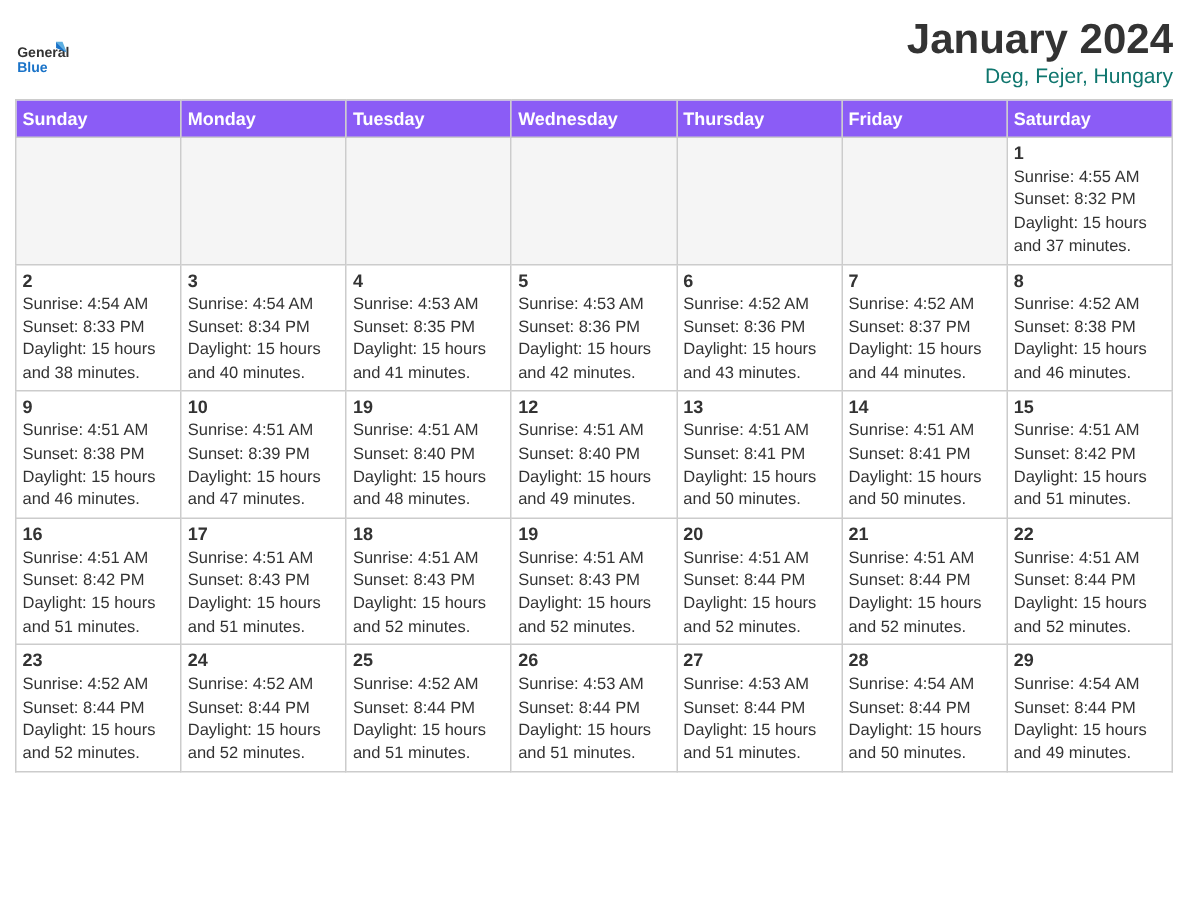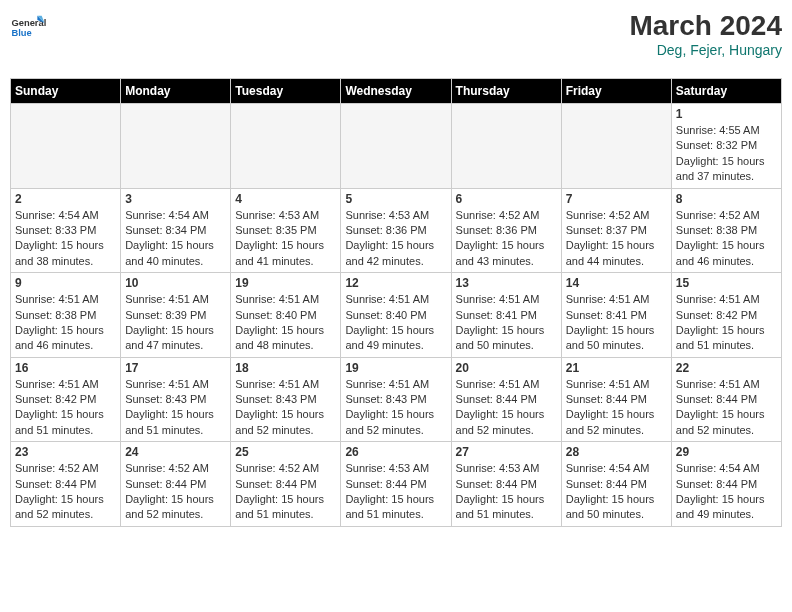--- a/index.html
+++ b/index.html
@@ -6,22 +6,22 @@
     body {
       font-family: Arial, sans-serif;
       background: #fff;
       width: 792px;
       min-height: 612px;
       padding: 10px;
     }
     .header-area {
       display: flex;
       justify-content: space-between;
-      align-items: flex-start;
-      margin-bottom: 20px;
+      align-items: flex-end;
+      margin-bottom: 8px;
     }
     .logo {
       display: flex;
       align-items: center;
       gap: 4px;
     }
     .logo-icon {
       width: 36px;
       height: 36px;
     }
@@ -36,21 +36,21 @@
     .subtitle {
       font-size: 14px;
       color: #0f766e;
     }
     .calendar {
       width: 100%;
       border-collapse: collapse;
       table-layout: fixed;
     }
     .calendar th {
-      background: #000000;
+      background: #8b5cf6;
       color: #fff;
       font-size: 12px;
       font-weight: bold;
       padding: 5px 4px;
       text-align: left;
       border: 1px solid #ccc;
     }
     .calendar td {
       border: 1px solid #ccc;
       vertical-align: top;
@@ -82,21 +82,21 @@
 <div class="header-area">
   <div class="logo">
     <svg class="logo-icon" viewBox="0 0 50 50">
       <text x="2" y="22" font-size="13" font-weight="bold" fill="#333">General</text>
       <text x="2" y="36" font-size="13" font-weight="bold" fill="#1a73c8">Blue</text>
       <polygon points="38,8 48,18 38,14" fill="#1a73c8"></polygon>
       <polygon points="38,8 48,18 44,8" fill="#5baee0"></polygon>
     </svg>
   </div>
   <div class="title-area">
-    <div class="main-title">March 2024</div>
+    <div class="main-title">January 2024</div>
     <div class="subtitle">Deg, Fejer, Hungary</div>
   </div>
 </div>
 
 <table class="calendar">
   <thead>
     <tr>
       <th>Sunday</th>
       <th>Monday</th>
       <th>Tuesday</th>

